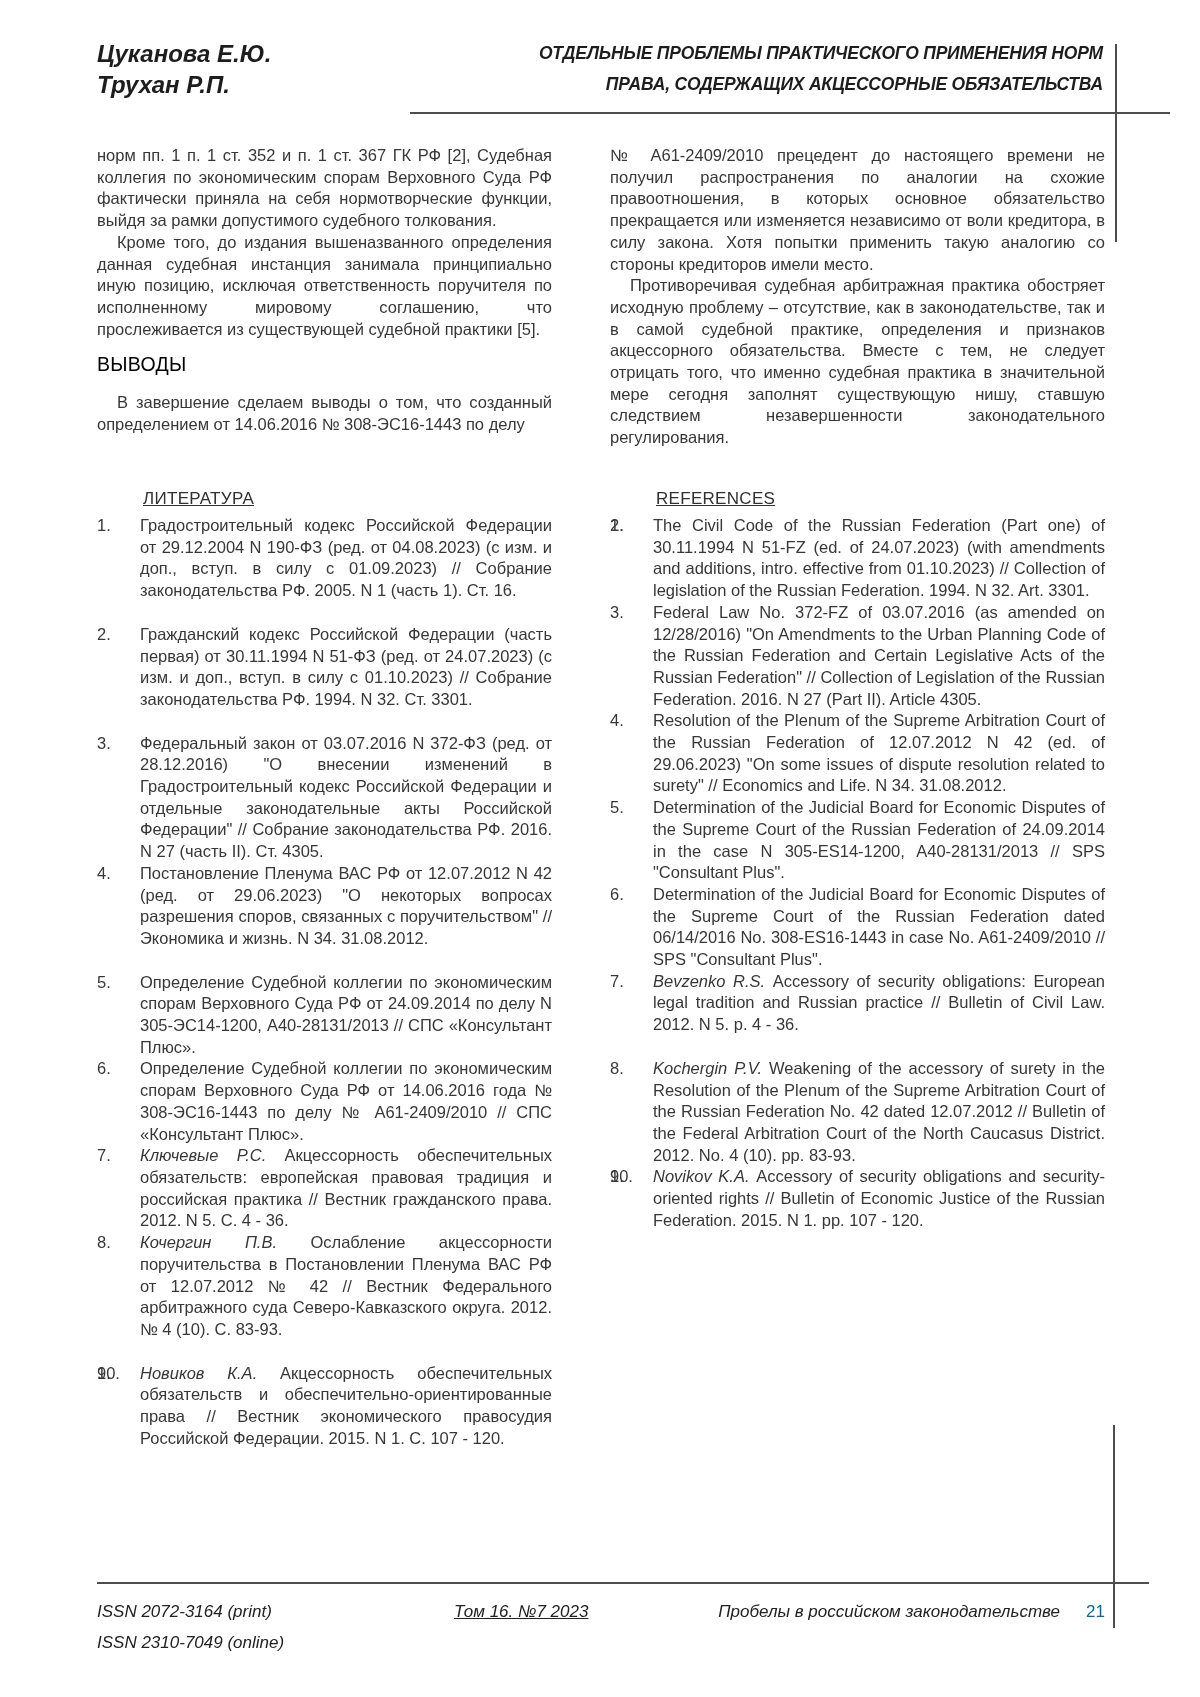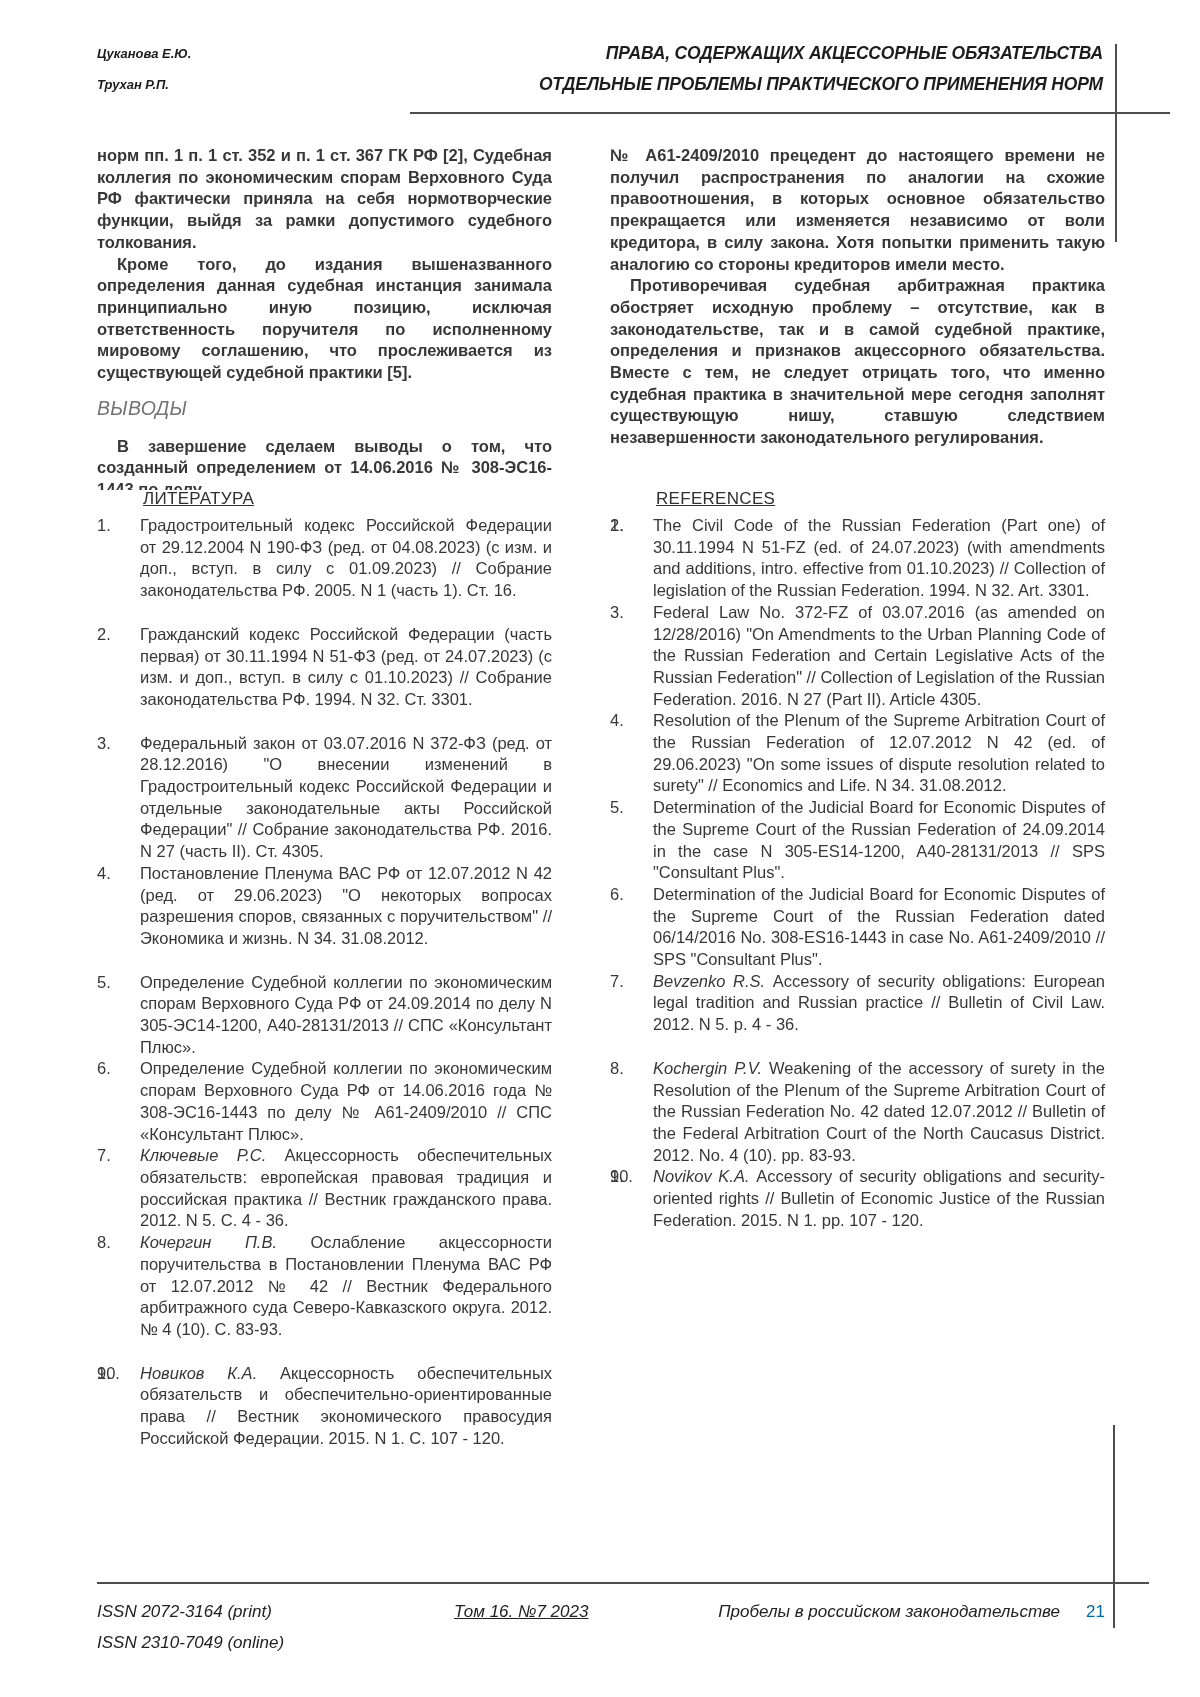--- a/index.html
+++ b/index.html
@@ -7,21 +7,21 @@
     position:relative;
     width:1200px;height:1697px;
     background:#ffffff;
     font-family:"Liberation Sans", sans-serif;
     color:#373737;
     overflow:hidden;
   }
   
   .authors{
     position:absolute;left:97px;top:38px;
-    font-size:13px;font-weight:bold;font-style:italic;
+    font-size:24px;font-weight:bold;font-style:italic;
     line-height:31px;color:#1d1d1d;
   }
   .article-title{
     position:absolute;right:97px;top:38px;
     text-align:right;
     font-size:17.5px;font-weight:bold;font-style:italic;
     line-height:31px;color:#1d1d1d;
     letter-spacing:-0.2px;
   }
   .header-rule{
@@ -41,29 +41,27 @@
     position:absolute;left:97px;top:145px;width:1008px;
     display:flex;
   }
   .col-left{width:455px;margin-right:58px;}
   .col-right{width:495px;}
   .intro{height:345px;overflow:hidden;}
   .para{
     margin:0;
     font-size:16.5px;line-height:21.7px;
     text-align:justify;
-    font-weight:bold;
   }
   .para.indent{text-indent:20px;}
   .conclusions-heading{
     margin:13px 0 17px 0;
     font-size:19.5px;line-height:22px;
-    font-weight:normal;color:#737373;
+    font-weight:normal;color:#000000;
     letter-spacing:0.3px;
-    font-style:italic;
   }
   .section-heading{
     margin:0 0 7px 46px;
     font-size:17px;line-height:18px;
     text-decoration:underline;
     font-weight:normal;color:#303030;
     letter-spacing:0.3px;
   }
   .ref-list{margin:0;padding:0;}
   .ref-item{
@@ -94,22 +92,22 @@
 </head>
 <body>
 
 <div class="page">
 
   <div class="authors">
     <div>Цуканова Е.Ю.</div>
     <div>Трухан Р.П.</div>
   </div>
   <div class="article-title">
+    <div>ОТДЕЛЬНЫЕ ПРОБЛЕМЫ ПРАКТИЧЕСКОГО ПРИМЕНЕНИЯ НОРМ</div>
     <div>ПРАВА, СОДЕРЖАЩИХ АКЦЕССОРНЫЕ ОБЯЗАТЕЛЬСТВА</div>
-    <div>ОТДЕЛЬНЫЕ ПРОБЛЕМЫ ПРАКТИЧЕСКОГО ПРИМЕНЕНИЯ НОРМ</div>
   </div>
   <div class="header-rule"></div>
   <div class="corner-rule-top"></div>
 
   <div class="content">
 
     <div class="col-left">
       <div class="intro">
         <div>
             <p class="para">норм пп. 1 п. 1 ст. 352 и п. 1 ст. 367 ГК РФ [2], Судебная коллегия по экономическим спорам Верховного Суда РФ фактически приняла на себя нормотворческие функции, выйдя за рамки допустимого судебного толкования.</p>

